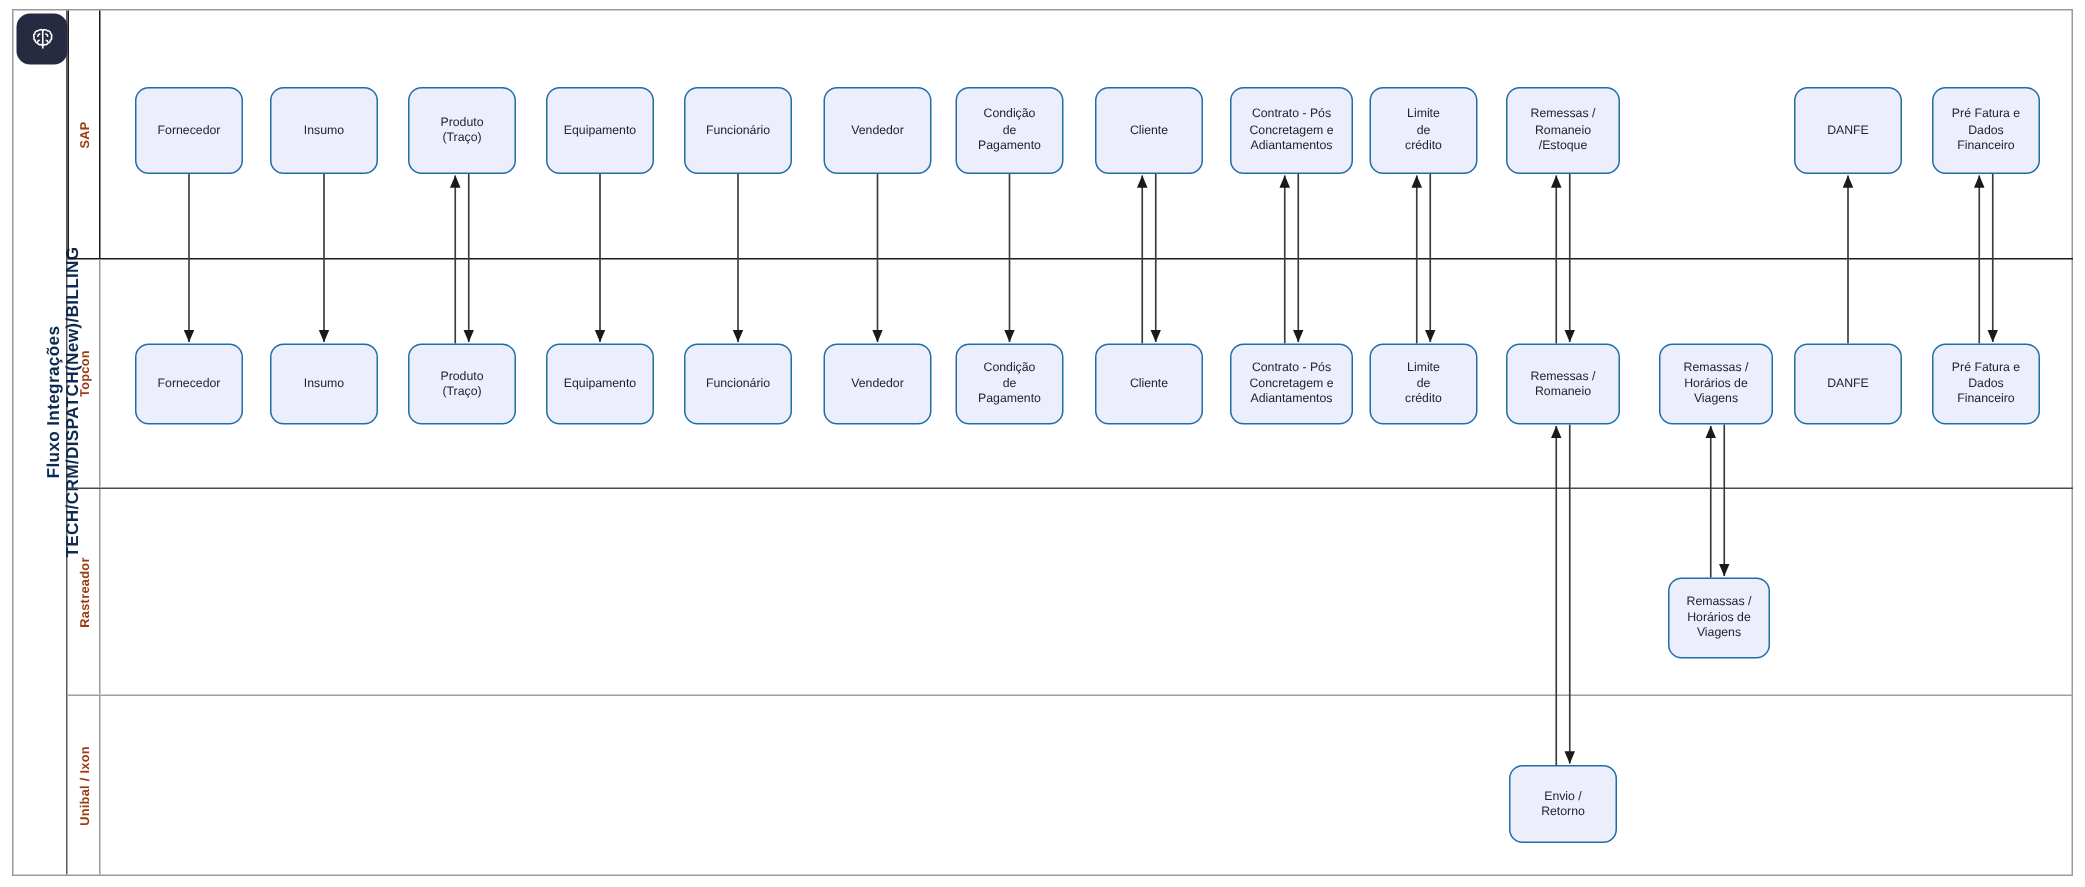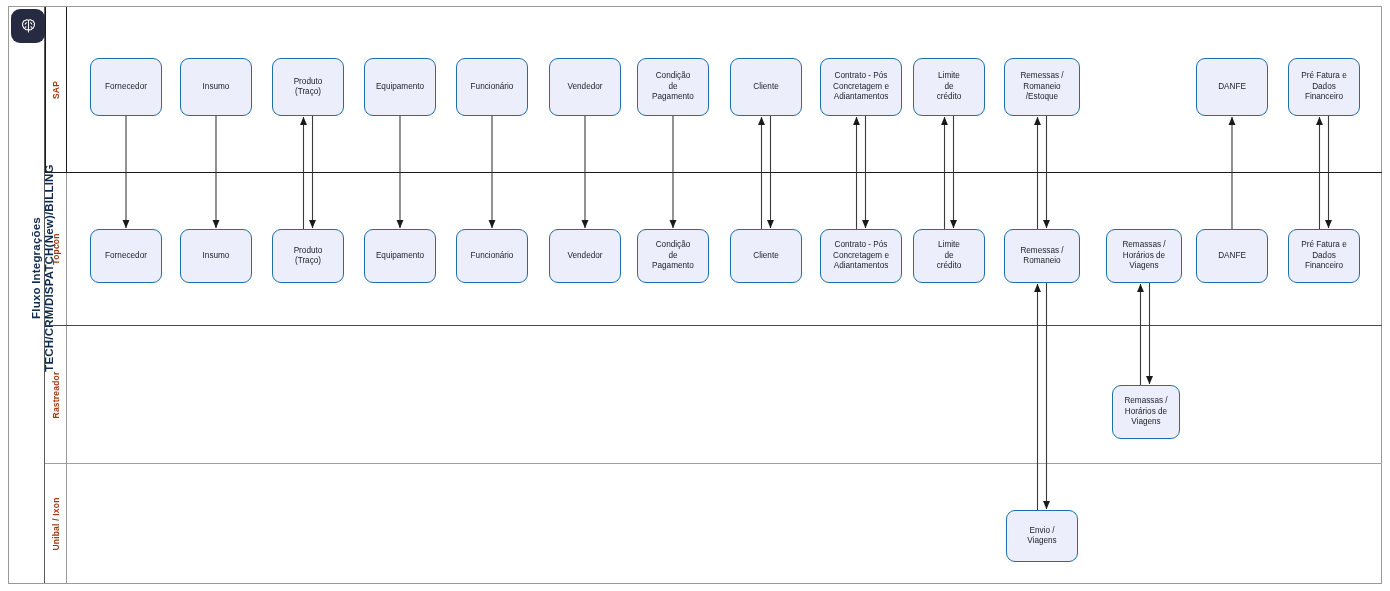--- a/index.html
+++ b/index.html
@@ -245,16 +245,16 @@
 Horários de
 Viagens</div>
       <div class="node" style="left: 1196px; top: 229px; width: 72px; height: 54px;">DANFE</div>
       <div class="node" style="left: 1288px; top: 229px; width: 72px; height: 54px;">Pré Fatura e
 Dados
 Financeiro</div>
       <div class="node" style="left: 1112px; top: 385px; width: 68px; height: 54px;">Remassas /
 Horários de
 Viagens</div>
       <div class="node" style="left: 1006px; top: 510px; width: 72px; height: 52px;">Envio /
-Viagens</div>
+Retorno</div>
     </div>
 
 </div>
 
 </body></html>

